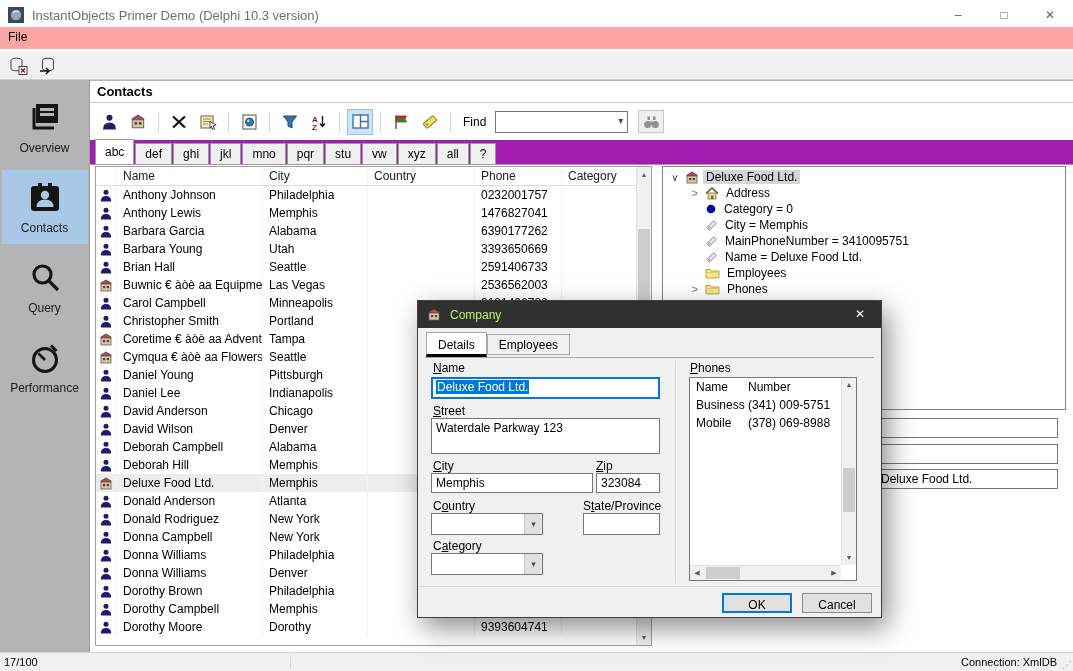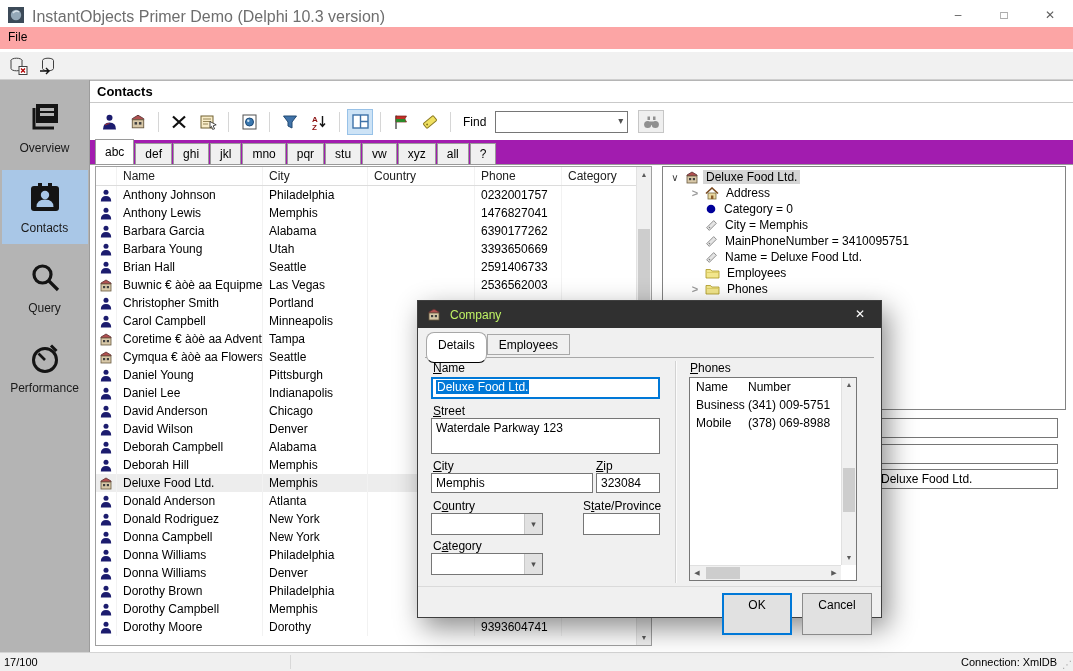--- a/index.html
+++ b/index.html
@@ -3,21 +3,21 @@
 <meta charset="utf-8">
 <style>
   * { box-sizing: border-box; margin:0; padding:0; }
   html,body { width:1073px; height:671px; }
   body { position:relative; font-family:"Liberation Sans",sans-serif; font-size:12px; color:#000; background:#fff; overflow:hidden; }
   .icn svg{ display:block; }
 
   
   .titlebar{ position:absolute; top:0; left:0; right:0; height:30px; background:#fff; }
   .app-icon{ position:absolute; left:8px; top:7px; }
-  .title-text{ position:absolute; left:32px; top:8px; color:#6e6e6e; font-size:16px; }
+  .title-text{ position:absolute; left:32px; top:8px; color:#6e6e6e; font-size:13px; }
   .win-controls{ position:absolute; right:0; top:0; height:30px; display:flex; }
   .wc{ width:46px; height:30px; display:flex; align-items:center; justify-content:center; color:#5f5f5f; font-size:12px; }
   .menubar{ position:absolute; top:27px; left:0; right:0; height:22px; background:#fca5a5; }
   .menu-item{ display:inline-block; padding:3px 8px; font-size:12px; }
   .toolbar-main{ position:absolute; top:52px; left:0; right:0; height:28px; background:#f1f1f1; border-bottom:1px solid #cfcfcf; display:flex; align-items:center; padding-left:6px; gap:6px; }
   .mtb-btn{ width:24px; height:24px; display:flex; align-items:center; justify-content:center; }
 
   
   .sidebar{ position:absolute; left:0; top:80px; width:90px; bottom:19px; background:#b4b4b4; border-right:1px solid #9c9c9c; padding-top:10px; }
   .side-item{ width:86px; margin:0 auto 6px auto; height:74px; display:flex; flex-direction:column; align-items:center; justify-content:center; gap:5px; }
@@ -65,42 +65,42 @@
   .df1{ top:337px; } .df2{ top:363px; } .df3{ top:388px; padding-left:212px; }
 
   
   .dialog{ position:absolute; left:417px; top:300px; width:465px; height:318px; background:#f0f0f0; border:1px solid #3f3f3f; box-shadow:6px 10px 26px rgba(0,0,0,.45); z-index:10; }
   .dlg-title{ position:absolute; left:0; top:0; right:0; height:27px; background:#303030; display:flex; align-items:center; }
   .dlg-title .icn{ margin-left:9px; }
   .dlg-title-text{ color:#bef264; margin-left:9px; font-size:12px; }
   .dlg-close{ position:absolute; right:0; top:0; width:42px; height:27px; color:#fff; text-align:center; line-height:27px; font-size:12px; }
   .dtabs{ position:absolute; left:8px; top:33px; display:flex; z-index:2; }
   .dtab{ height:21px; padding:3px 11px; border:1px solid #a8a8a8; background:#f0f0f0; font-size:12px; margin-right:0; }
-  .dtab.active{ background:#fff; height:31px; margin-top:-2px; padding-top:5px; border-bottom:1px solid #000000;border-radius:8px; }
+  .dtab.active{ background:#fff; height:25px; margin-top:-2px; padding-top:5px; border-bottom:3px solid #000000; }
   .dpage-line{ position:absolute; left:7px; right:7px; top:56px; border-top:1px solid #a8a8a8; }
   .dlabel{ position:absolute; font-size:12px; }
   .dlabel u{ text-decoration:underline; }
   .tbox{ position:absolute; border:1px solid #767676; background:#fff; padding:2px 4px; overflow:hidden; white-space:nowrap; }
   .tbox.focused{ border:1px solid #0078d7; box-shadow:inset 0 0 0 1px #0078d7; }
   .seltext{ background:#0078d7; color:#fff; padding:0 1px; }
   .combo{ position:absolute; border:1px solid #767676; background:#fff; }
   .combo .cbtn{ position:absolute; right:0; top:0; bottom:0; width:18px; background:#e1e1e1; border-left:1px solid #c8c8c8; color:#505050; font-size:9px; text-align:center; line-height:20px; }
   .vdiv{ position:absolute; left:257px; top:60px; height:222px; width:1px; background:#d2d2d2; box-shadow:1px 0 0 #fbfbfb; }
   .phones-list{ position:absolute; left:271px; top:76px; width:168px; height:204px; border:1px solid #767676; background:#fff; }
   .pl-inner{ position:absolute; left:0; top:0; right:15px; bottom:15px; overflow:hidden; }
   .prow,.phead{ display:flex; height:18px; line-height:18px; padding-left:6px; }
   .pc1{ width:52px; flex:none; } .pc2{ flex:1; }
   .pl-vscroll{ position:absolute; right:0; top:0; bottom:15px; width:15px; background:#f0f0f0; border-left:1px solid #e0e0e0; }
   .pl-hscroll{ position:absolute; left:0; right:15px; bottom:0; height:15px; background:#f0f0f0; border-top:1px solid #e0e0e0; }
   .pl-vscroll .sarr{ position:absolute; left:0; width:14px; height:14px; text-align:center; line-height:14px; font-size:7px; color:#5a5a5a; }
   .pl-hscroll .sarr{ position:absolute; top:0; width:14px; height:14px; text-align:center; line-height:14px; font-size:7px; color:#5a5a5a; }
   .pl-vscroll .thumb{ position:absolute; left:1px; width:12px; height:44px; top:90px; background:#cdcdcd; }
   .pl-hscroll .thumb{ position:absolute; top:1px; height:12px; left:16px; width:34px; background:#cdcdcd; }
   .btn-strip{ position:absolute; left:0; right:0; bottom:0; height:31px; border-top:1px solid #dadada; }
-  .dbtn{ position:absolute; top:292px; width:70px; height:42px; background:#e1e1e1; border:1px solid #8a8a8a; text-align:center; line-height:22px; font-size:12px; }
+  .dbtn{ position:absolute; top:292px; width:70px; height:20px; background:#e1e1e1; border:1px solid #8a8a8a; text-align:center; line-height:22px; font-size:12px; }
   .dbtn.default{ border:2px solid #0078d7; line-height:20px; }
   .btn-ok{ left:304px; } .btn-cancel{ left:384px; }
 
   
   .statusbar{ position:absolute; left:0; right:0; bottom:0; height:19px; background:#f0f0f0; border-top:1px solid #d4d4d4; font-size:11px; }
   .sb-left{ position:absolute; left:4px; top:3px; }
   .sb-div{ position:absolute; left:290px; top:2px; bottom:2px; width:1px; background:#d8d8d8; }
   .sb-right{ position:absolute; right:16px; top:3px; }
   .sb-grip{ position:absolute; right:1px; bottom:1px; color:#a8a8a8; font-size:10px; }
 </style>
@@ -425,39 +425,39 @@
           </div>
           <div class="grow">
             <span class="gcell c0">
               <span class="icn">
                 <svg width="12" height="13" viewBox="0 0 12 13">
                   <circle cx="6" cy="3.2" r="2.5" fill="#1c1c6e"></circle>
                   <path d="M0.8 12.5 Q0.8 7 6 7 Q11.2 7 11.2 12.5 Z" fill="#1c1c6e"></path>
                 </svg>
               </span>
             </span>
+            <span class="gcell c1">Carol Campbell</span>
+            <span class="gcell c2">Minneapolis</span>
+            <span class="gcell c3"></span>
+            <span class="gcell c4">3181406788</span>
+            <span class="gcell c5"></span>
+          </div>
+          <div class="grow">
+            <span class="gcell c0">
+              <span class="icn">
+                <svg width="12" height="13" viewBox="0 0 12 13">
+                  <circle cx="6" cy="3.2" r="2.5" fill="#1c1c6e"></circle>
+                  <path d="M0.8 12.5 Q0.8 7 6 7 Q11.2 7 11.2 12.5 Z" fill="#1c1c6e"></path>
+                </svg>
+              </span>
+            </span>
             <span class="gcell c1">Christopher Smith</span>
             <span class="gcell c2">Portland</span>
             <span class="gcell c3"></span>
             <span class="gcell c4"></span>
-            <span class="gcell c5"></span>
-          </div>
-          <div class="grow">
-            <span class="gcell c0">
-              <span class="icn">
-                <svg width="12" height="13" viewBox="0 0 12 13">
-                  <circle cx="6" cy="3.2" r="2.5" fill="#1c1c6e"></circle>
-                  <path d="M0.8 12.5 Q0.8 7 6 7 Q11.2 7 11.2 12.5 Z" fill="#1c1c6e"></path>
-                </svg>
-              </span>
-            </span>
-            <span class="gcell c1">Carol Campbell</span>
-            <span class="gcell c2">Minneapolis</span>
-            <span class="gcell c3"></span>
-            <span class="gcell c4">3181406788</span>
             <span class="gcell c5"></span>
           </div>
           <div class="grow">
             <span class="gcell c0">
               <span class="icn">
                 <svg width="14" height="13" viewBox="0 0 14 13">
                   <path d="M2 4 L7 1 L12 4 L12 5 L2 5 Z" fill="#b05050" stroke="#5a3030" stroke-width="0.8"></path>
                   <rect x="2" y="5" width="10" height="7" fill="#d8c8a8" stroke="#6a5a40" stroke-width="0.8"></rect>
                   <rect x="4" y="7" width="2.2" height="2.2" fill="#404040"></rect>
                   <rect x="7.8" y="7" width="2.2" height="2.2" fill="#404040"></rect>

